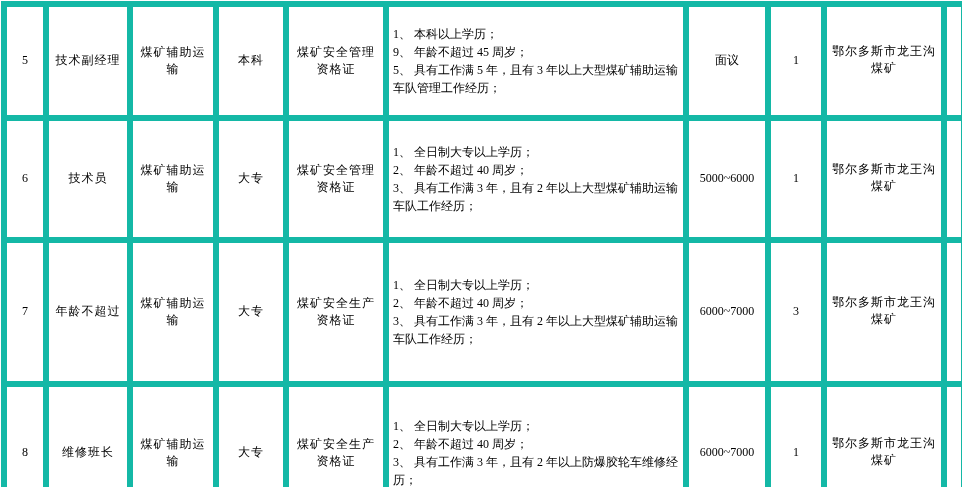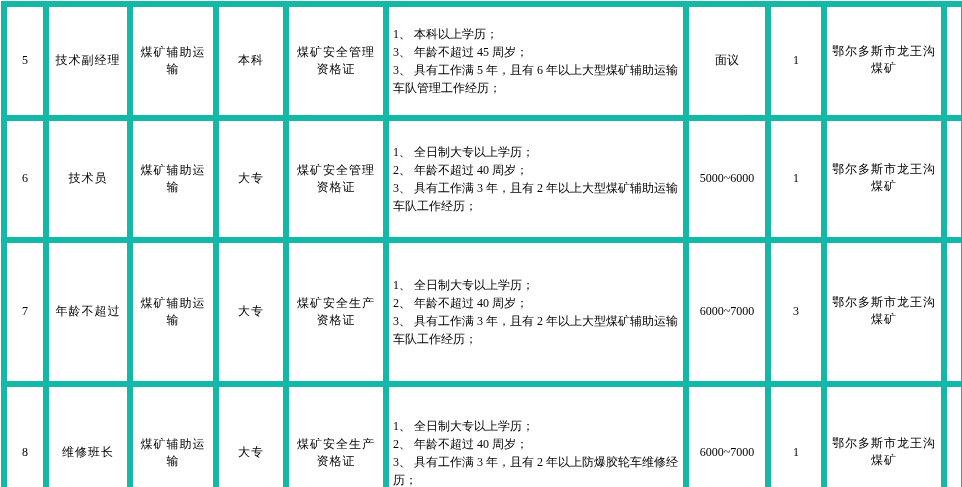--- a/index.html
+++ b/index.html
@@ -91,22 +91,22 @@
     </colgroup>
     <tbody>
       <tr class="row-h1">
         <td class="cell-no">5</td>
         <td class="cell-post">技术副经理</td>
         <td class="cell-unit">煤矿辅助运输</td>
         <td class="cell-edu">本科</td>
         <td class="cell-cert">煤矿安全管理资格证</td>
         <td class="cell-req">
           <div class="req-line">1、 本科以上学历；</div>
-          <div class="req-line">3、 年龄不超过 45 周岁；</div>
-          <div class="req-line">3、 具有工作满 5 年，且有 6 年以上大型煤矿辅助运输车队管理工作经历；</div>
+          <div class="req-line">9、 年龄不超过 45 周岁；</div>
+          <div class="req-line">5、 具有工作满 5 年，且有 3 年以上大型煤矿辅助运输车队管理工作经历；</div>
         </td>
         <td class="cell-salary">面议</td>
         <td class="cell-count">1</td>
         <td class="cell-place">鄂尔多斯市龙王沟煤矿</td>
         <td class="cell-extra"></td>
       </tr>
       <tr class="row-h2">
         <td class="cell-no">6</td>
         <td class="cell-post">技术员</td>
         <td class="cell-unit">煤矿辅助运输</td>

